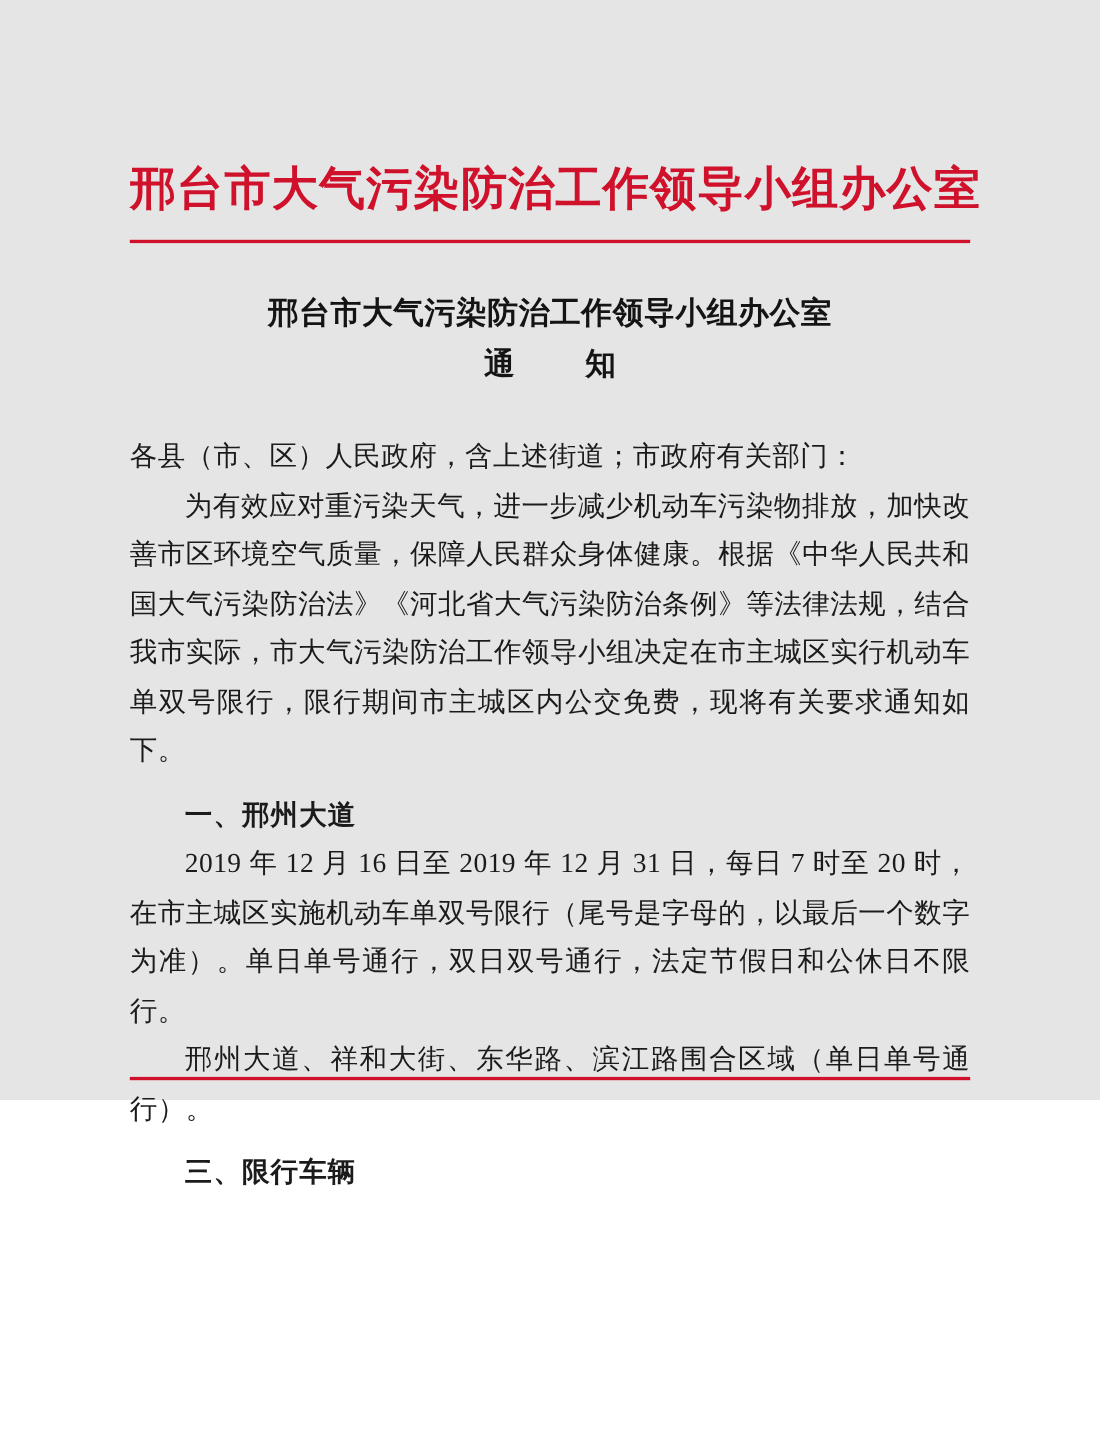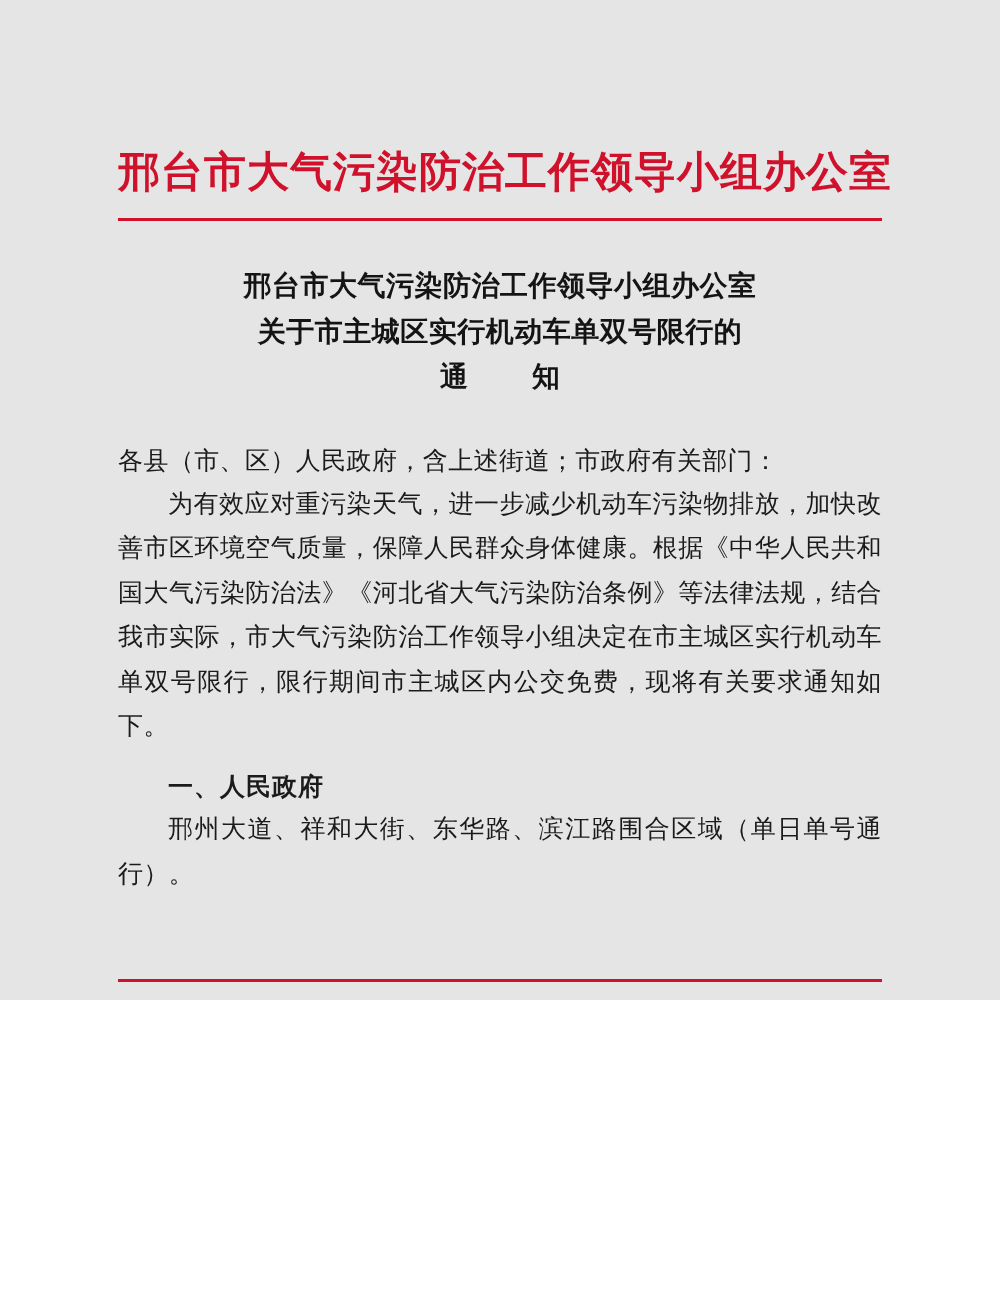--- a/index.html
+++ b/index.html
@@ -65,21 +65,20 @@
     color: #1b1b1b;
     text-align: justify;
     letter-spacing: 0.4px;
   }
   .salutation {
     margin: 0 0 0 0;
   }
   .para {
     margin: 0;
     text-indent: 2em;
-    font-family: Liberation Mono, monospace;
   }
   .section-head {
     margin: 14px 0 0 0;
     text-indent: 2em;
     font-weight: bold;
     font-size: 25px;
     line-height: 1.78;
     letter-spacing: 1px;
   }
   .bottom-rule {
@@ -99,28 +98,29 @@
 
 <div class="page">
 
   <div class="masthead">
     <div class="masthead-title">邢台市大气污染防治工作领导小组办公室</div>
     <div class="masthead-rule"></div>
   </div>
 
   <div class="doc-title">
     <div class="line1">邢台市大气污染防治工作领导小组办公室</div>
-    <div class="line2">关于市主城区实行机动车单双号限行的</div>
     <div class="line3">通　知</div>
   </div>
 
   <div class="body-text clip">
     <p class="salutation">各县（市、区）人民政府，含上述街道；市政府有关部门：</p>
     <p class="para">为有效应对重污染天气，进一步减少机动车污染物排放，加快改善市区环境空气质量，保障人民群众身体健康。根据《中华人民共和国大气污染防治法》《河北省大气污染防治条例》等法律法规，结合我市实际，市大气污染防治工作领导小组决定在市主城区实行机动车单双号限行，限行期间市主城区内公交免费，现将有关要求通知如下。</p>
 
-    <p class="section-head">一、人民政府</p>
+    <p class="section-head">一、邢州大道</p>
+    <p class="para">2019 年 12 月 16 日至 2019 年 12 月 31 日，每日 7 时至 20 时，在市主城区实施机动车单双号限行（尾号是字母的，以最后一个数字为准）。单日单号通行，双日双号通行，法定节假日和公休日不限行。</p>
 
     <p class="para">邢州大道、祥和大街、东华路、滨江路围合区域（单日单号通行）。</p>
 
+    <p class="section-head">三、限行车辆</p>
   </div>
 
   <div class="bottom-rule"></div>
 </div>
 
 </body></html>

